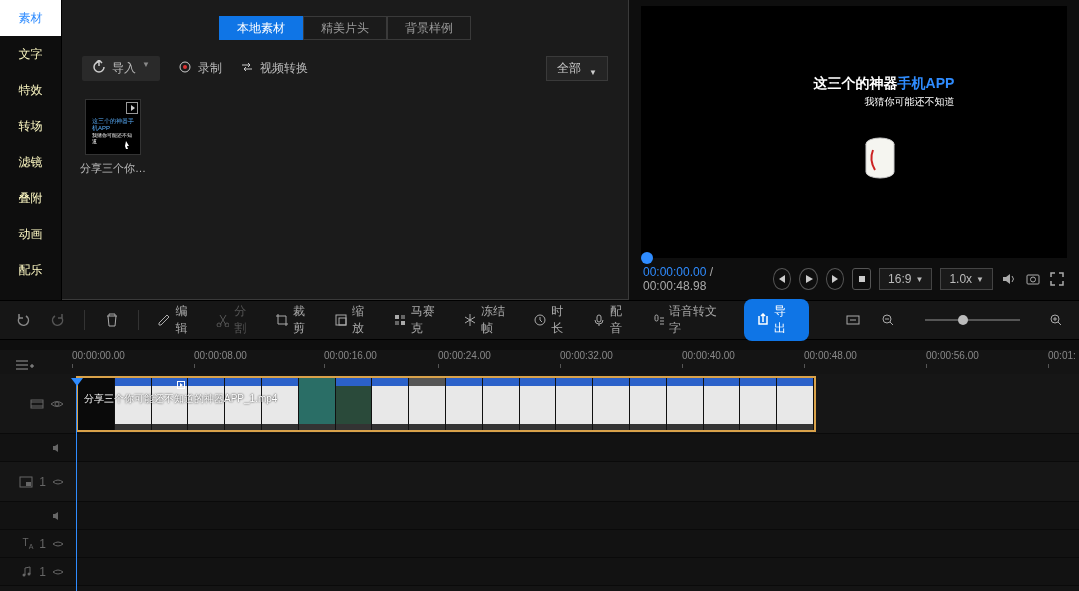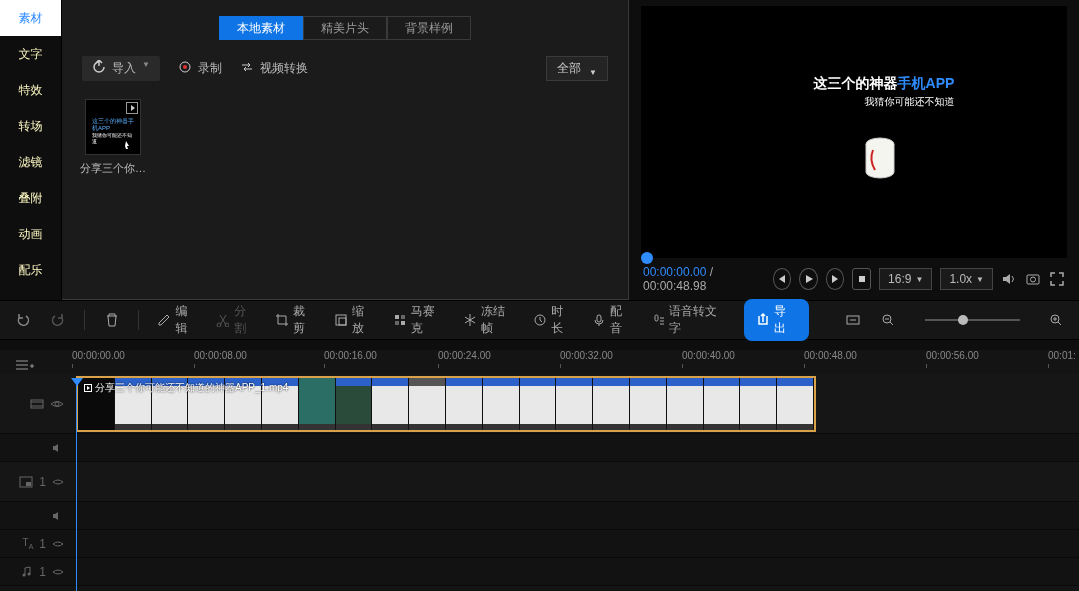--- a/index.html
+++ b/index.html
@@ -53,21 +53,21 @@
 .track-row { display: flex; align-items: center; height: 60px; border-bottom: 1px solid #0a0a0a; background: #161616; }
 .track-row.small { height: 28px; background: #121212; }
 .track-head { width: 72px; display: flex; align-items: center; justify-content: flex-end; padding-right: 8px; gap: 6px; color: #666; }
 .track-body { flex: 1; position: relative; height: 100%; }
 .clip { position: absolute; left: 4px; top: 2px; height: 56px; width: 740px; border: 2px solid #d9a24a; background: #222; display: flex; overflow: hidden; }
 .clip-frame { flex: 1; min-width: 30px; height: 100%; background: #e8e8e8; border-right: 1px solid #111; position: relative; }
 .clip-frame.dark { background: #0a0a0a; }
 .clip-frame.teal { background: #2a6e66; }
 .clip-frame .topbar { height: 8px; background: #2b61c9; }
 .clip-frame .ftr { position: absolute; bottom: 0; left: 0; right: 0; height: 6px; background: #333; }
-.clip-label { position: absolute; top: 3px; left: 6px; color: #fff; font-size: 10px; z-index: 2; text-shadow: 0 0 2px #000; display: flex; align-items: center; gap: 3px; }
+.clip-label { position: absolute; top: 3px; left: 6px; color: #fff; font-size: 10px; z-index: 2; text-shadow: 0 0 2px #000; display: flex; align-items: center; gap: 3px; flex-direction: column; }
 .play-icon-small { width: 8px; height: 8px; border: 1px solid #fff; display: flex; align-items: center; justify-content: center; }
 .play-icon-small::after { content: ""; border-left: 3px solid #fff; border-top: 2px solid transparent; border-bottom: 2px solid transparent; margin-left: 1px; }
 .playhead-line { position: absolute; left: 76px; top: 34px; bottom: 0; width: 1px; background: #2f8cff; z-index: 5; }
 .playhead-line::before { content: ""; position: absolute; top: -6px; left: -5px; width: 0; height: 0; border-left: 6px solid transparent; border-right: 6px solid transparent; border-top: 8px solid #2f8cff; }
 .addtrack { position: absolute; left: 14px; top: 8px; width: 24px; height: 18px; border-bottom: 2px solid #888; color: #999; cursor: pointer; }
 svg { display: block; }
 </style>
 </head>
 <body>
 

